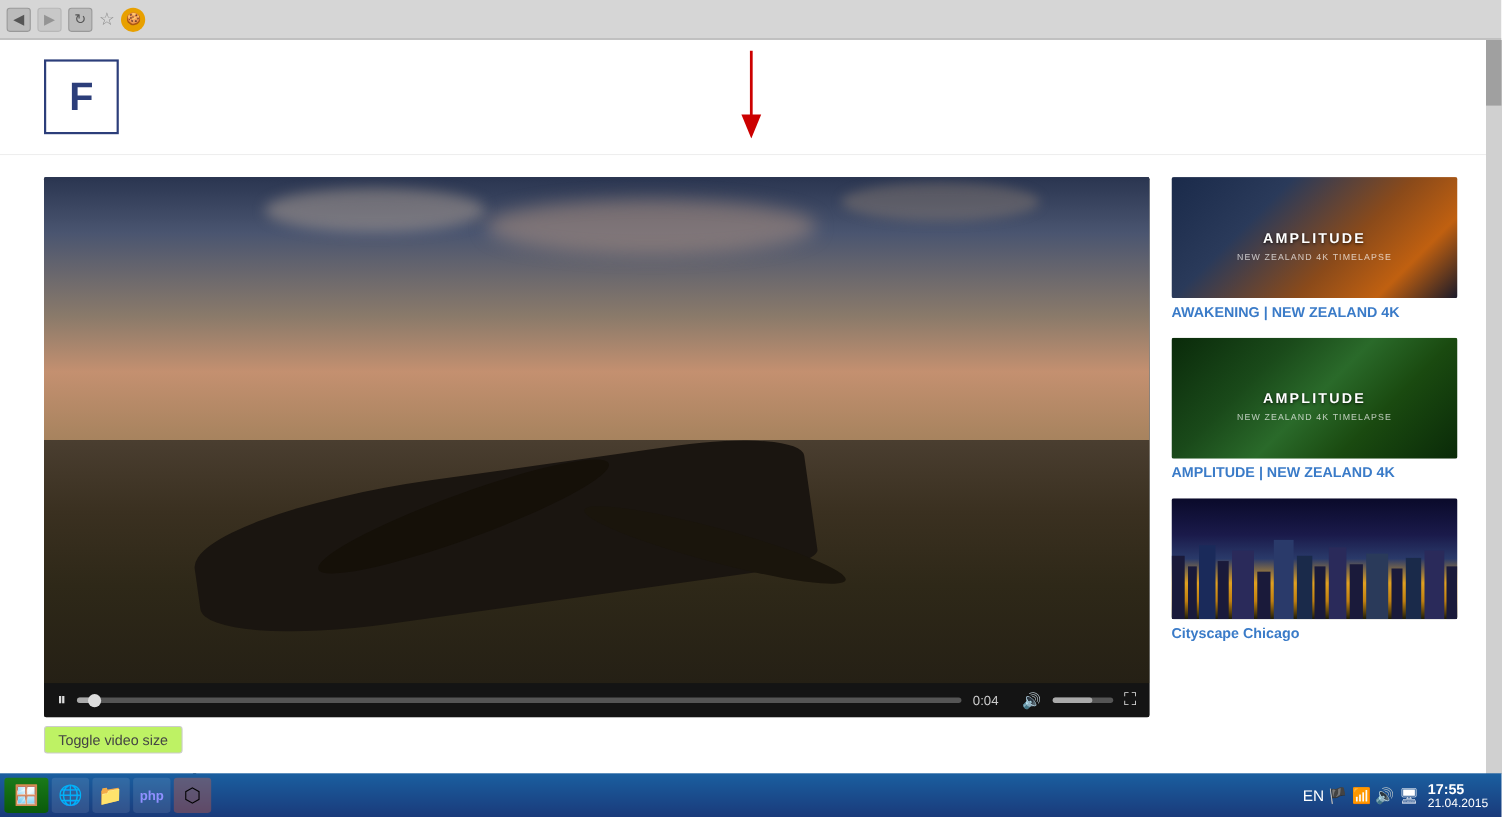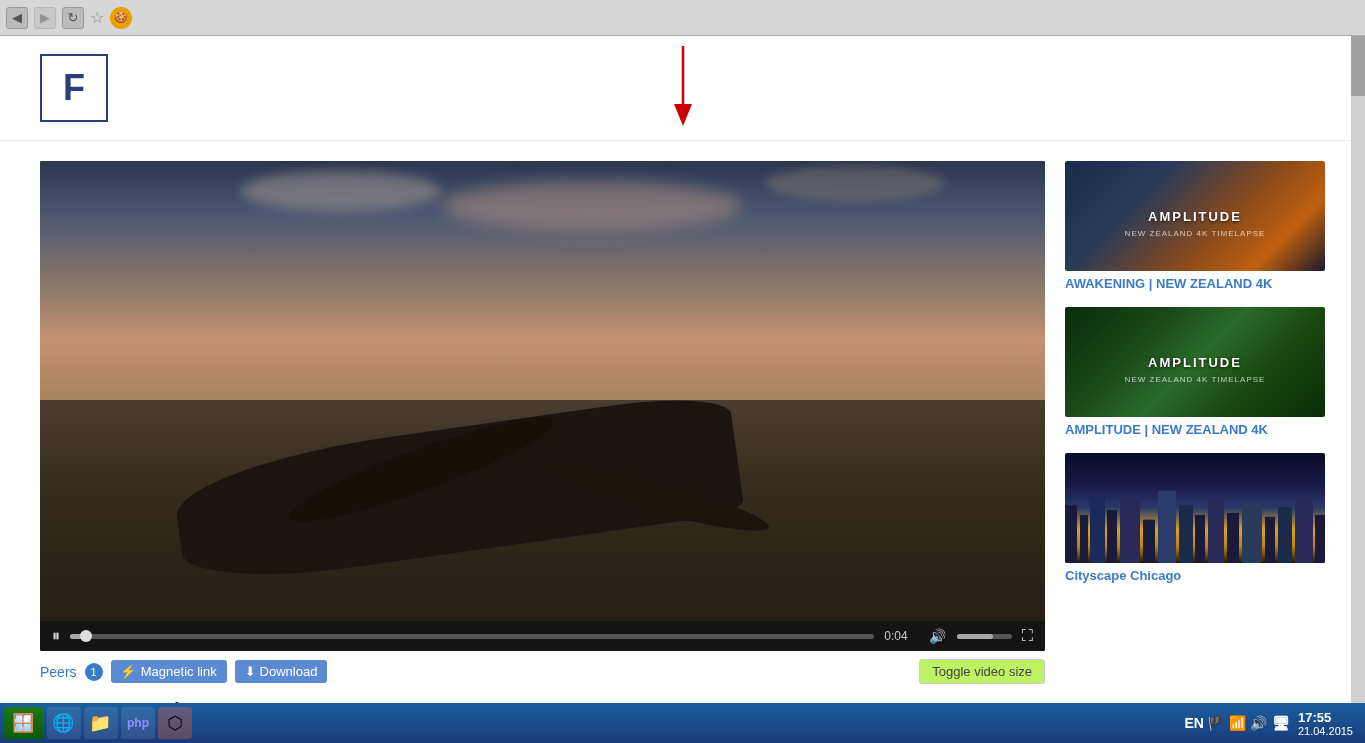--- a/index.html
+++ b/index.html
@@ -445,21 +445,21 @@
       padding-right: 8px;
     }
     .taskbar-time {
       text-align: left;
     }
     .taskbar-time-main { font-size: 13px; font-weight: bold; }
     .taskbar-time-date { font-size: 11px; }
     .taskbar-sys-icons {
       display: flex; gap: 4px; align-items: center;
     }
-    .sys-icon { font-size: 14px; font-weight: bold; }
+    .sys-icon { font-size: 14px; }
 
     
     .scrollbar {
       position: fixed;
       right: 0; top: 36px; bottom: 40px;
       width: 14px;
       background: #d0d0d0;
     }
     .scrollbar-thumb {
       width: 14px;
@@ -522,32 +522,20 @@
         <div class="time-display">0:04</div>
         <div class="volume-icon">🔊</div>
         <div class="volume-bar-container">
           <div class="volume-bar-fill"></div>
         </div>
         <div class="fullscreen-btn">⛶</div>
       </div>
     </div>
 
     <div class="below-video">
-      <div class="peers-section">
-        <span class="peers-label">Peers</span>
-        <span class="peers-count">1</span>
-        <button class="mag-link-btn">
-          <span>⚡</span>
-          <span>Magnetic link</span>
-        </button>
-        <button class="download-btn">
-          <span>⬇</span>
-          <span>Download</span>
-        </button>
-      </div>
       <button class="toggle-video-btn">Toggle video size</button>
     </div>
 
     <div class="video-title">
       <span>AGITATION | NEW ZEALAND 4K</span>
       <span class="video-subtitle">Martin Heck | Timestorm Films</span>
     </div>
   </div>
 
   <div class="sidebar">

